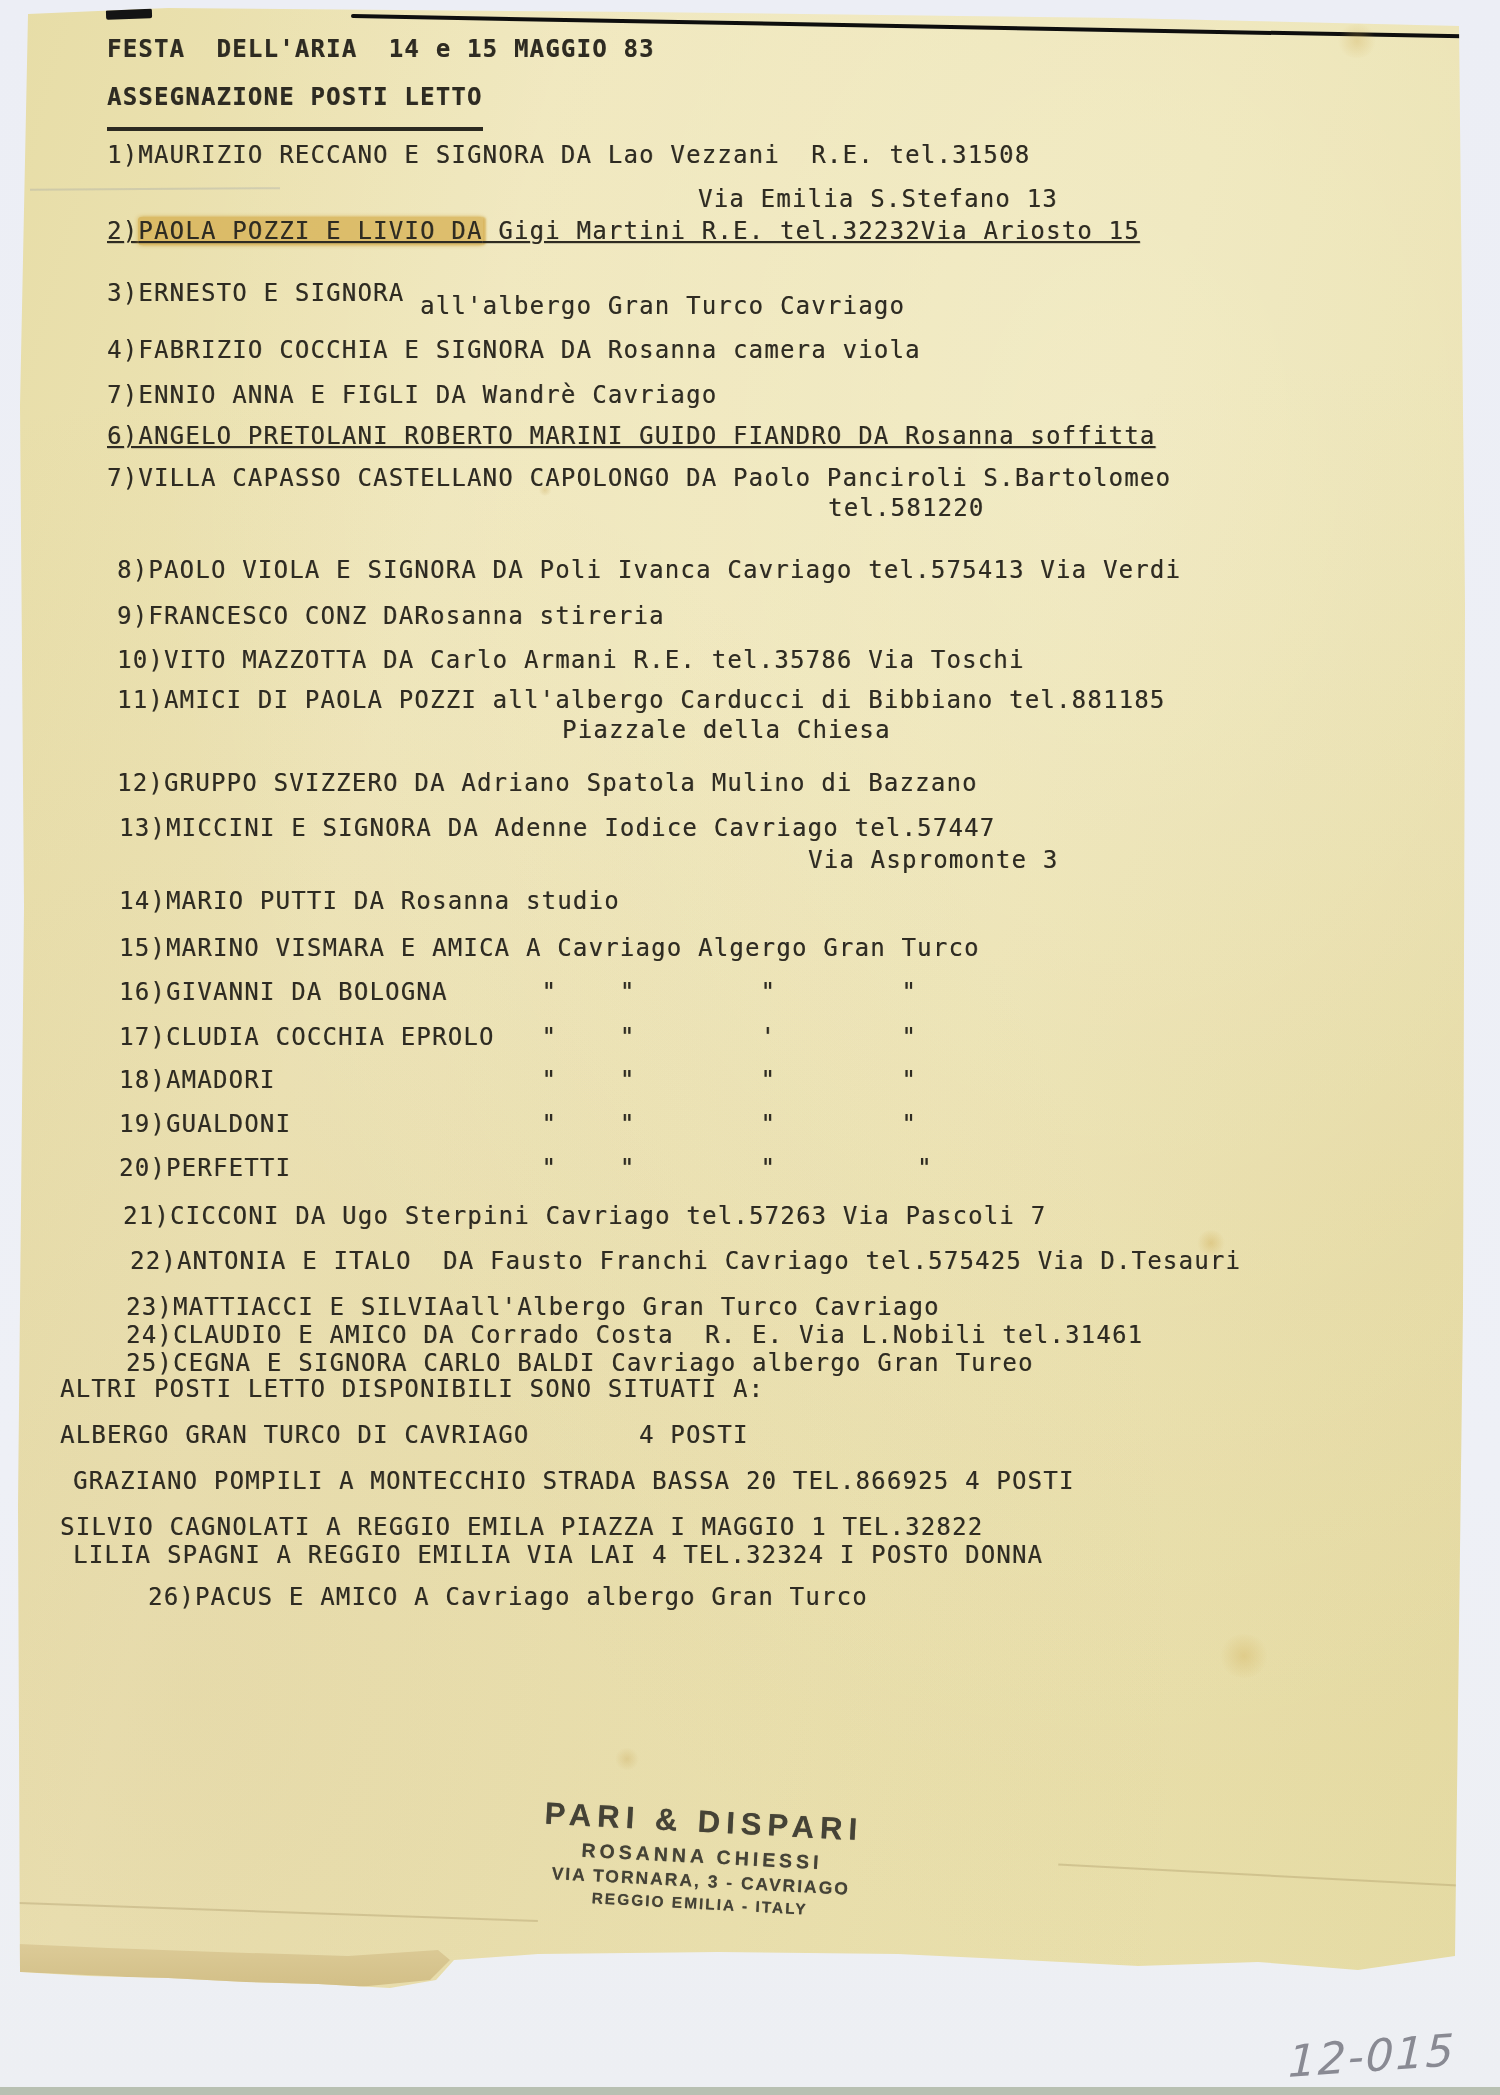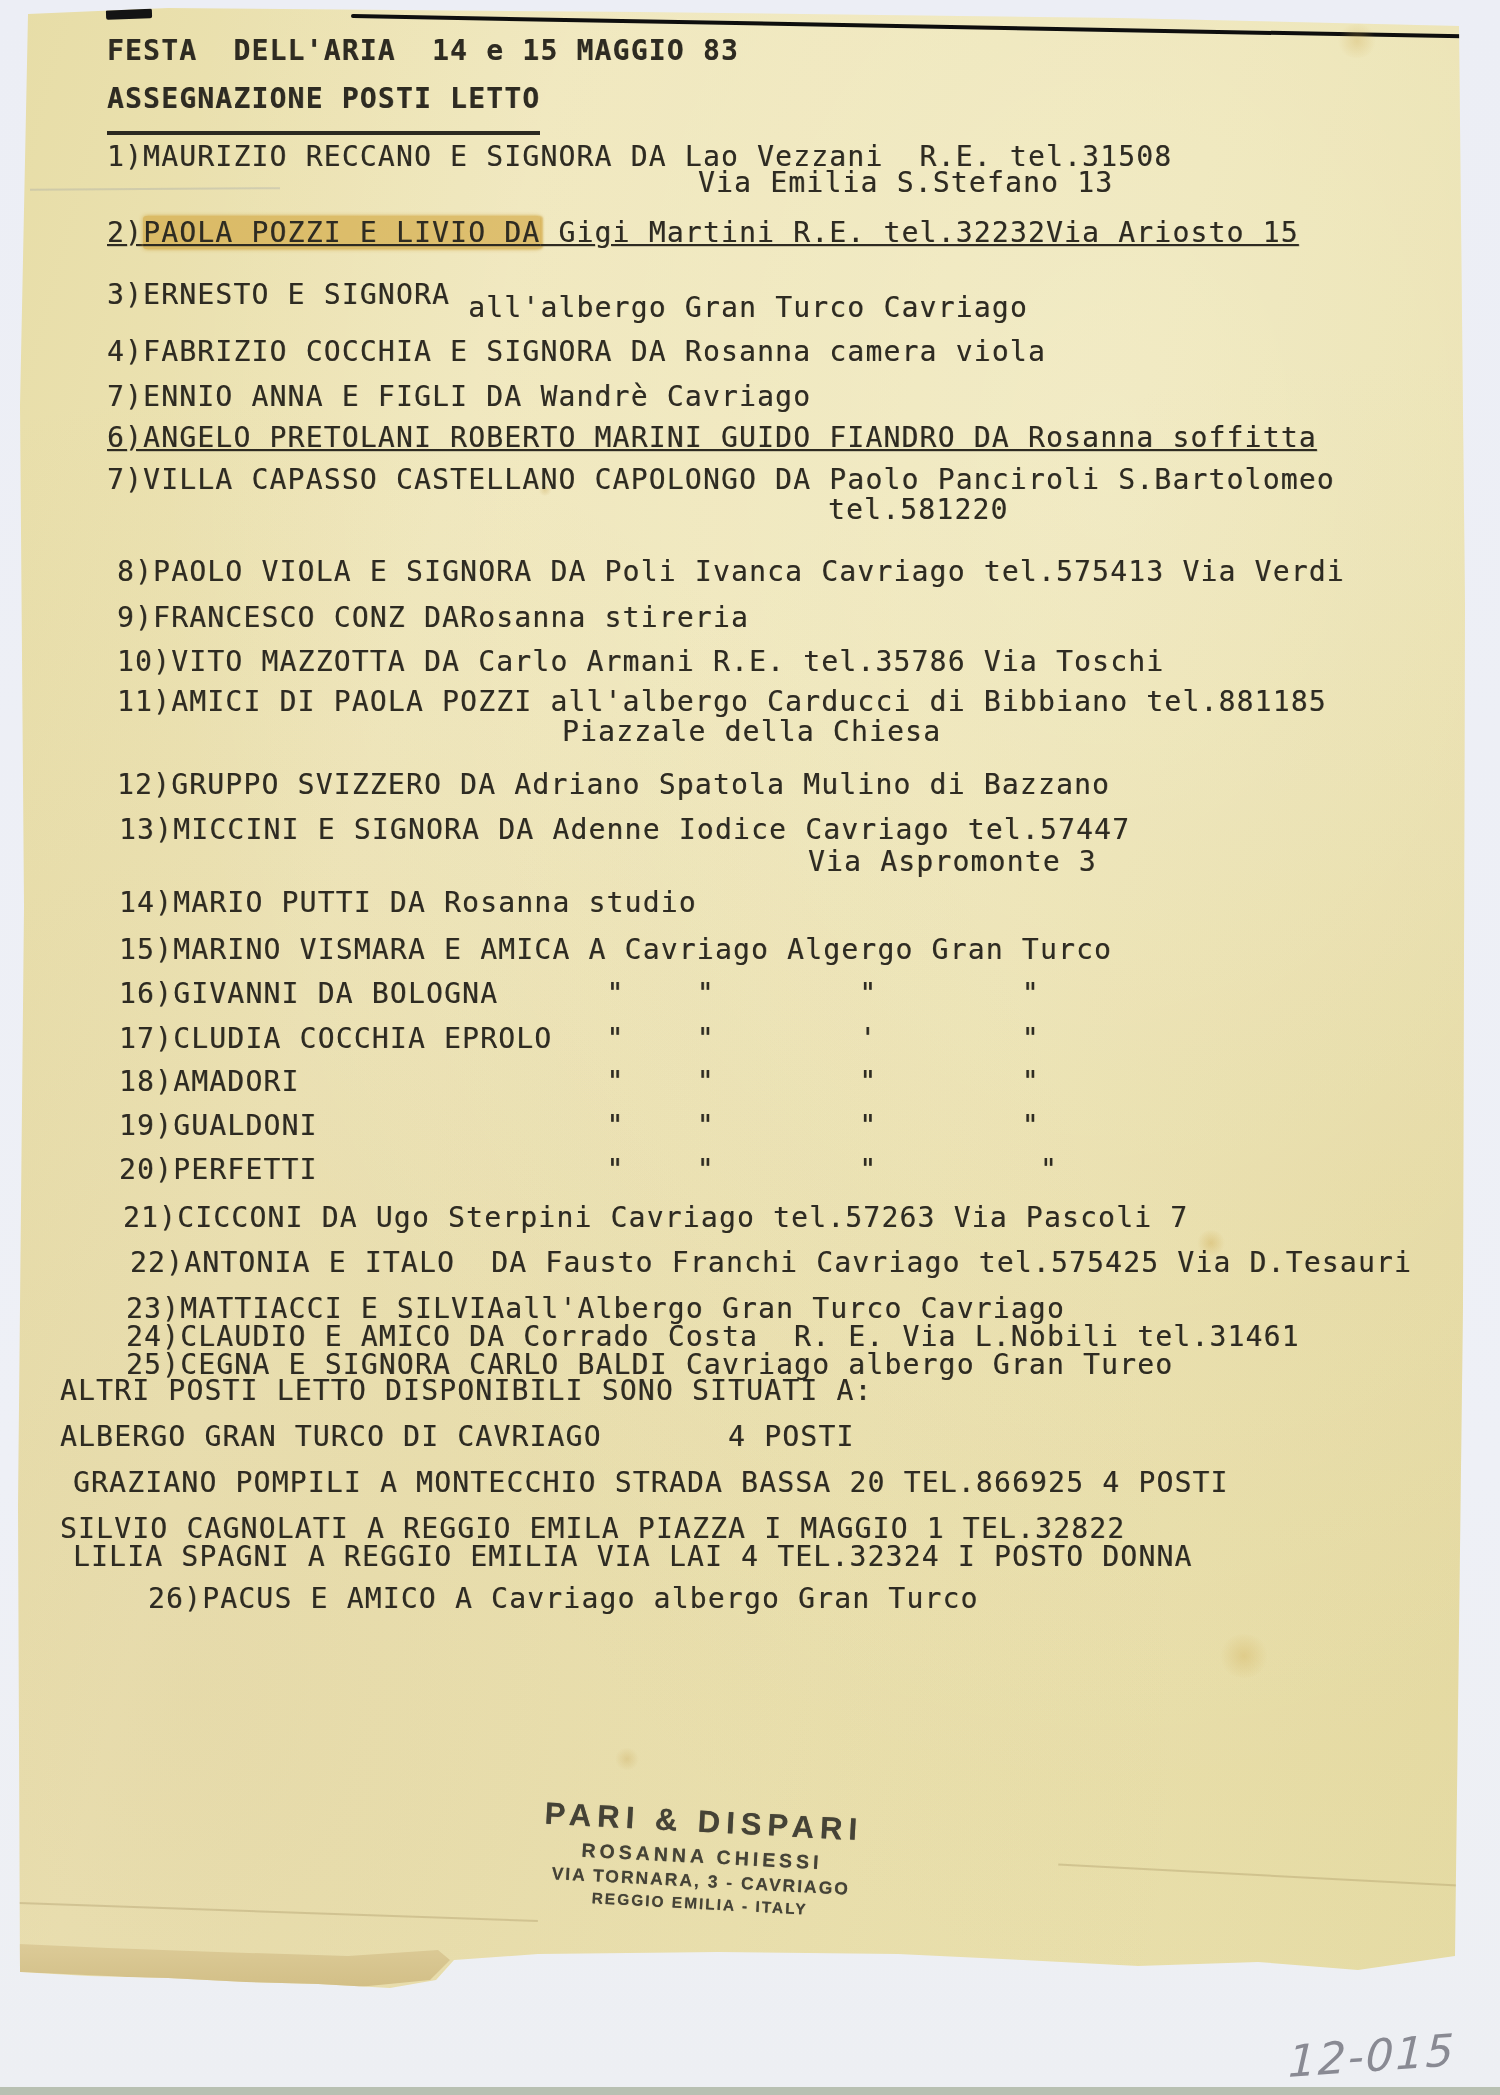--- a/index.html
+++ b/index.html
@@ -18,21 +18,21 @@
     clip-path:polygon(10px 8px,150px 2px,620px 6px,1100px 12px,1441px 20px,
       1447px 600px,1445px 1300px,1437px 1950px,
       1340px 1964px,1240px 1956px,1120px 1960px,1005px 1954px,880px 1948px,
       700px 1946px,520px 1948px,436px 1954px,418px 1974px,372px 1982px,
       300px 1978px,228px 1976px,150px 1972px,70px 1970px,2px 1966px,
       0px 1500px,6px 900px,2px 400px);
     box-shadow:2px 3px 9px rgba(60,60,90,.25);
   }
   .tl{
     position:absolute;white-space:pre;line-height:1;
-    font-size:28px;letter-spacing:1.2px;color:#2e2b22;
+    font-size:24px;letter-spacing:1.2px;color:#2e2b22;
     text-shadow:.4px .4px .6px rgba(46,43,34,.5);
   }
   .doc-title{font-weight:bold;}
   .doc-subtitle{font-weight:bold;border-bottom:4px solid #2c2a21;padding-bottom:16px;}
   .hl{
     background:rgba(206,156,44,.55);
     box-shadow:0 0 4px rgba(206,156,44,.65),3px 0 2px rgba(206,156,44,.5);
     border-radius:3px;
   }
   .ink-top-line{
@@ -90,21 +90,21 @@
   <div class="stain" style="left:1318px;top:18px;width:42px;height:34px;background:radial-gradient(circle,rgba(205,168,78,.3),transparent 70%);"></div>
   <div class="stain" style="left:1200px;top:1628px;width:52px;height:44px;background:radial-gradient(circle,rgba(208,172,82,.34),transparent 70%);"></div>
   <div class="stain" style="left:596px;top:1742px;width:26px;height:22px;background:radial-gradient(circle,rgba(190,150,60,.25),transparent 70%);"></div>
   <div class="stain" style="left:520px;top:478px;width:14px;height:12px;background:radial-gradient(circle,rgba(190,150,60,.28),transparent 70%);"></div>
 
   <div class="tl doc-title" style="left:89px;top:31px;">FESTA  DELL'ARIA  14 e 15 MAGGIO 83</div>
   <div class="tl" style="left:89px;top:79px;"><span class="doc-subtitle">ASSEGNAZIONE POSTI LETTO</span></div>
 
   <div>
       <div class="tl" style="left: 89px; top: 137px;"><span>1)MAURIZIO RECCANO E SIGNORA DA Lao Vezzani  R.E. tel.31508</span></div>
-      <div class="tl" style="left: 680px; top: 163px; text-align: right;"><span>Via Emilia S.Stefano 13</span></div>
+      <div class="tl" style="left: 680px; top: 181px; text-align: right;"><span>Via Emilia S.Stefano 13</span></div>
       <div class="tl" style="left: 89px; top: 213px; text-decoration: underline;"><span>2)</span><span class="hl">PAOLA POZZI E LIVIO DA</span><span> Gigi Martini R.E. tel.32232Via Ariosto 15</span></div>
       <div class="tl" style="left: 89px; top: 275px;"><span>3)ERNESTO E SIGNORA </span><span style="position: relative; top: 13px;">all'albergo Gran Turco Cavriago</span></div>
       <div class="tl" style="left: 89px; top: 332px;"><span>4)FABRIZIO COCCHIA E SIGNORA DA Rosanna camera viola</span></div>
       <div class="tl" style="left: 89px; top: 377px;"><span>7)ENNIO ANNA E FIGLI DA Wandrè Cavriago</span></div>
       <div class="tl" style="left: 89px; top: 418px; text-decoration: underline;"><span>6)ANGELO PRETOLANI ROBERTO MARINI GUIDO FIANDRO DA Rosanna soffitta</span></div>
       <div class="tl" style="left: 89px; top: 460px;"><span>7)VILLA CAPASSO CASTELLANO CAPOLONGO DA Paolo Panciroli S.Bartolomeo</span></div>
       <div class="tl" style="left: 810px; top: 490px;"><span>tel.581220</span></div>
       <div class="tl" style="left: 99px; top: 552px;"><span>8)PAOLO VIOLA E SIGNORA DA Poli Ivanca Cavriago tel.575413 Via Verdi</span></div>
       <div class="tl" style="left: 99px; top: 598px;"><span>9)FRANCESCO CONZ DARosanna stireria</span></div>
       <div class="tl" style="left: 99px; top: 642px;"><span>10)VITO MAZZOTTA DA Carlo Armani R.E. tel.35786 Via Toschi</span></div>

